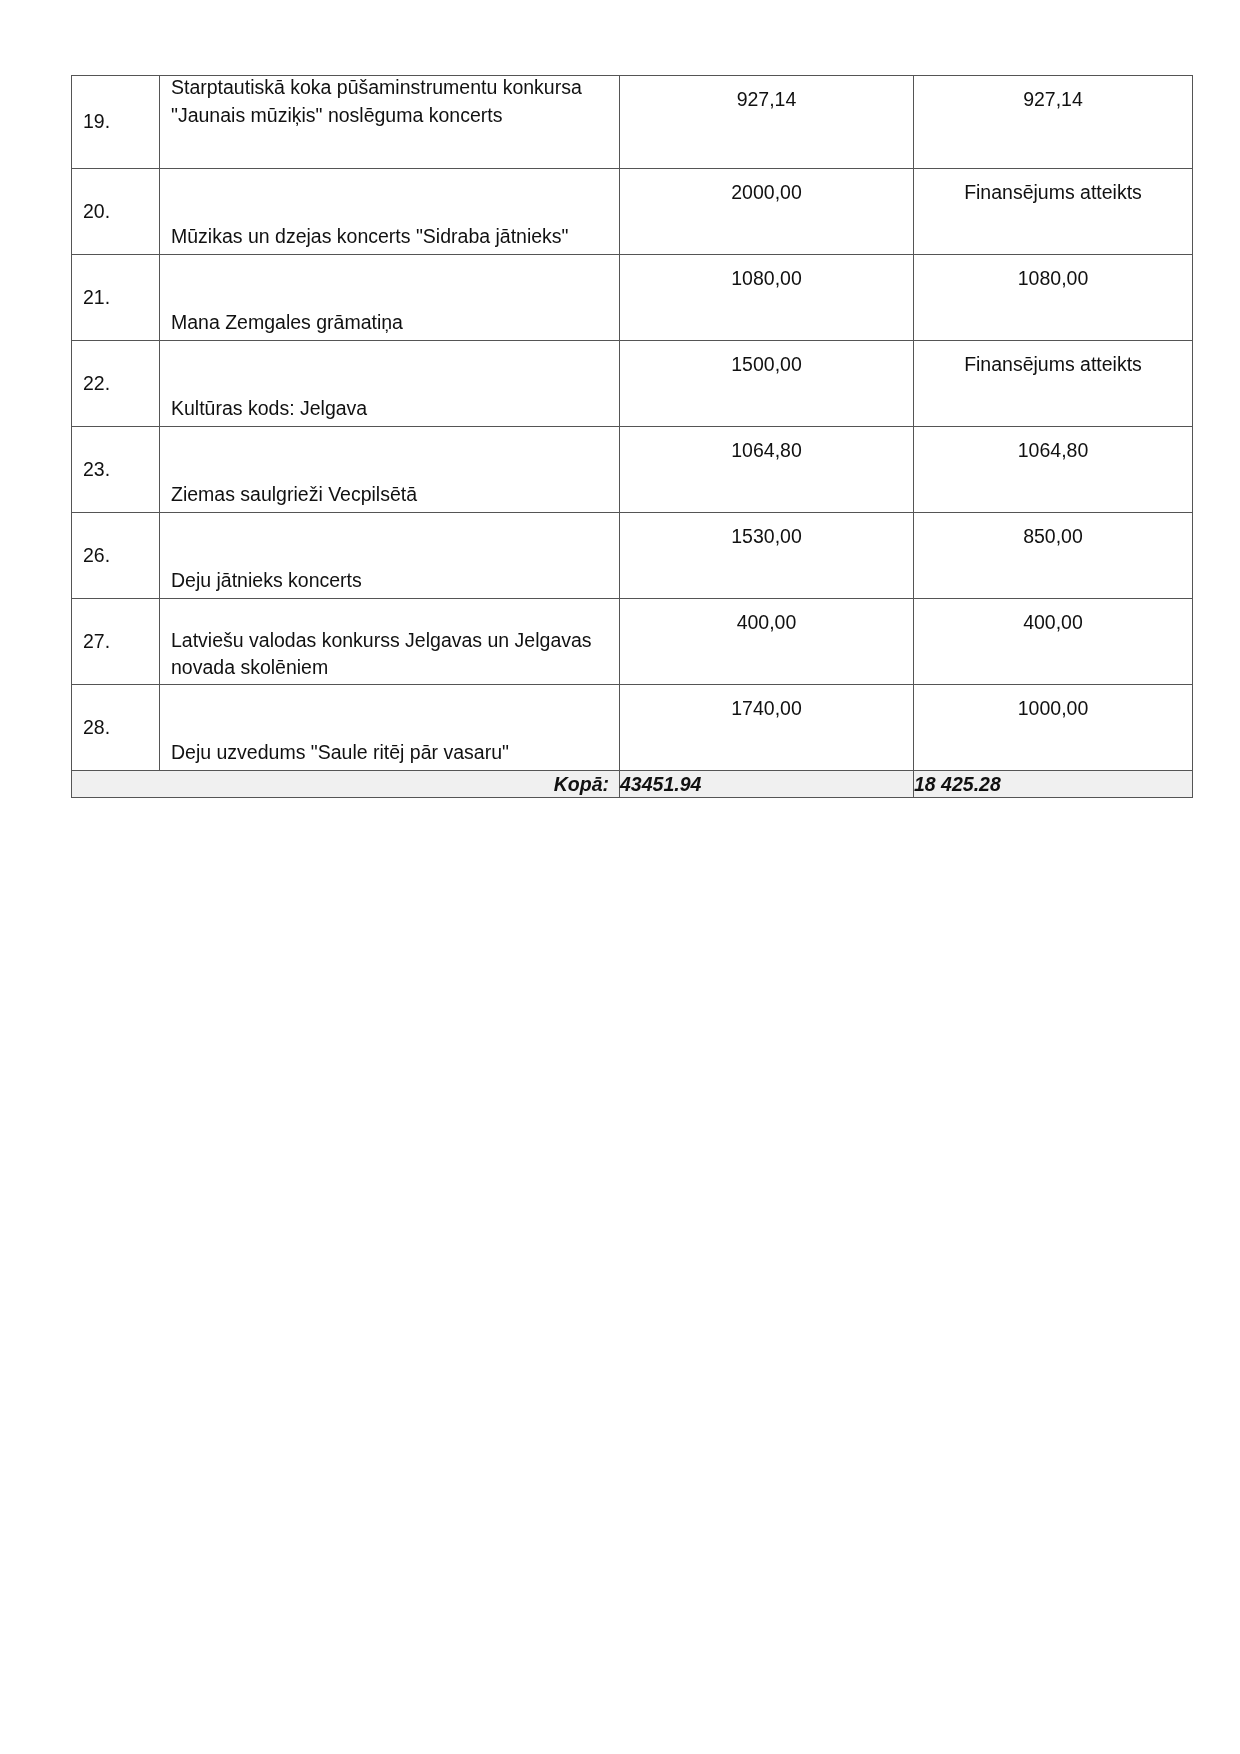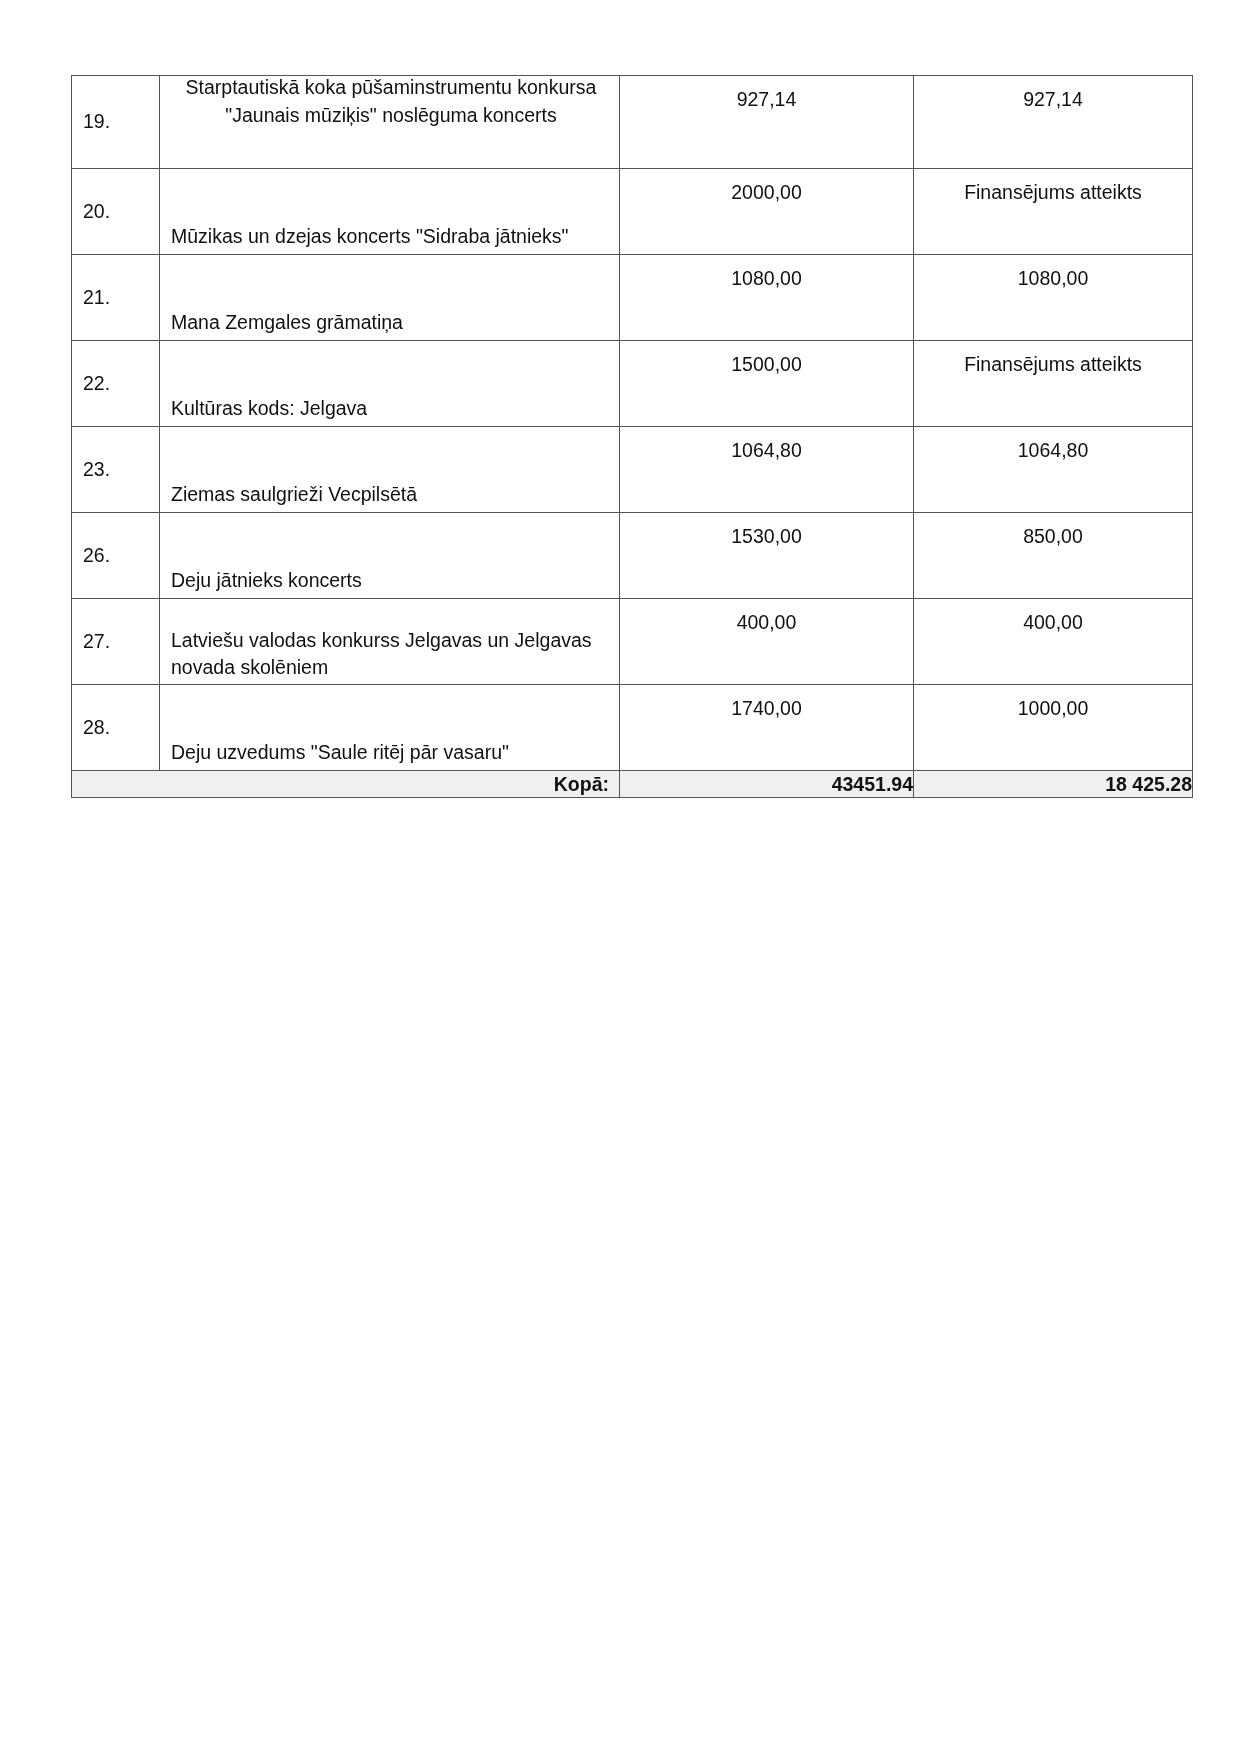--- a/index.html
+++ b/index.html
@@ -56,45 +56,45 @@
     }
     td.name .name-inner {
       position: absolute;
       left: 11px;
       right: 8px;
       bottom: 4px;
     }
     tr.first td.name .name-inner {
       top: -2px;
       bottom: auto;
-      text-align: center;
     }
     tr.mid td.name .name-inner {
       top: 50%;
       bottom: auto;
       transform: translateY(-50%);
       margin-top: 12px;
     }
     td.amount {
       text-align: center;
       padding-top: 10px !important;
     }
     tr.total-row td {
       height: 26px;
       background: #f0f0f0;
       font-weight: bold;
       vertical-align: middle;
       line-height: 24px;
+      font-style: italic;
     }
     tr.total-row td.total-label {
       text-align: right;
       padding-right: 10px;
     }
     tr.total-row td.total-val {
-      text-align: right;
+      text-align: left;
     }
   </style>
 </head>
 <body>
 
 <div class="page">
   <table class="grants">
     <colgroup>
       <col class="c-num">
         <col class="c-name">

